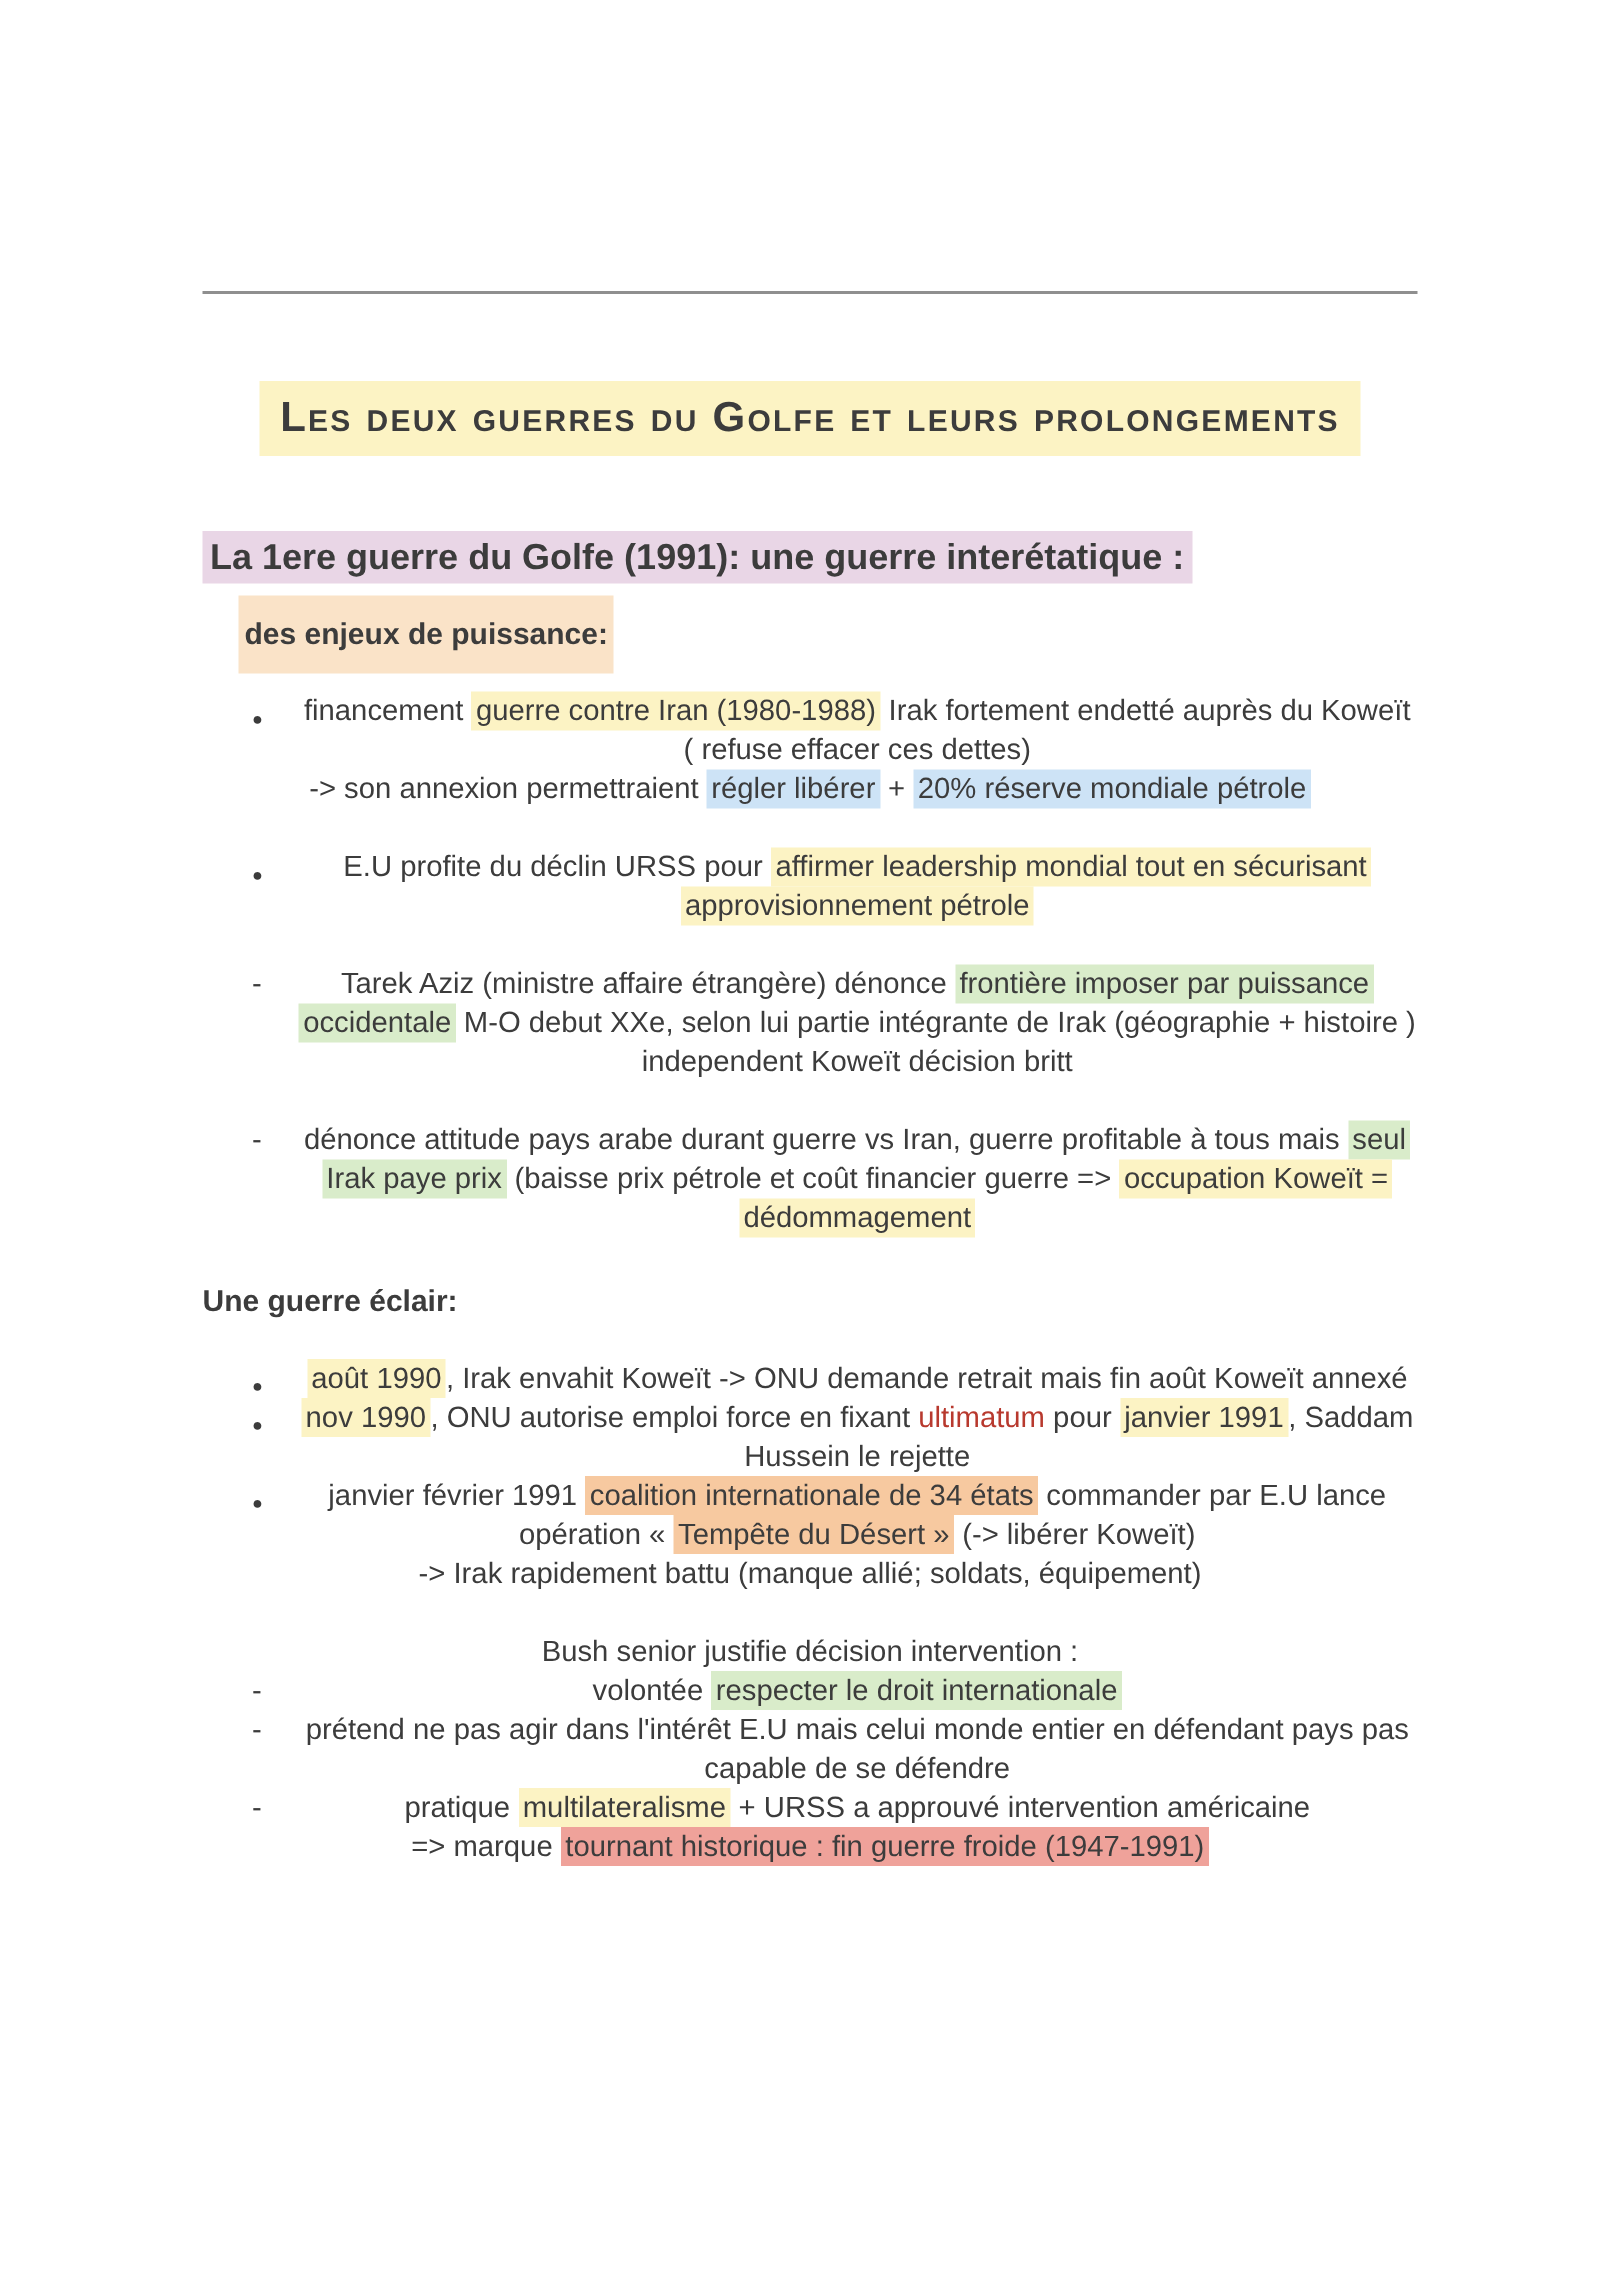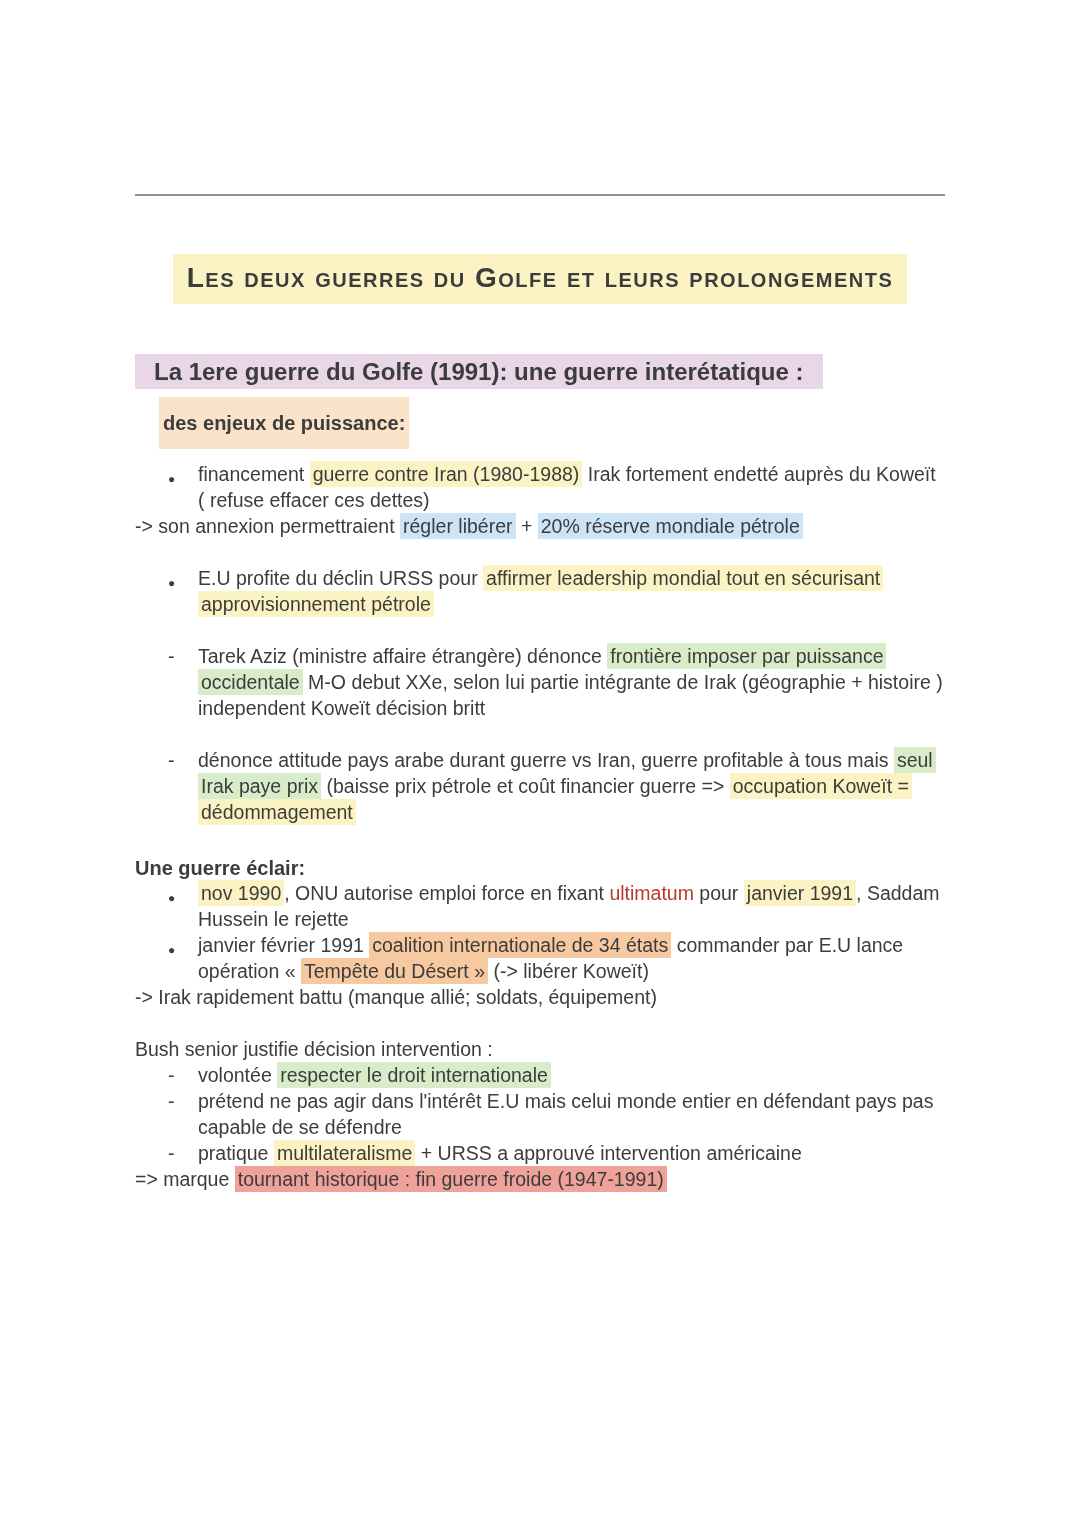--- a/index.html
+++ b/index.html
@@ -24,27 +24,27 @@
     display:inline-block;
     font-size:28px; font-weight:600;
     font-variant:small-caps; letter-spacing:1.5px;
     text-decoration-thickness:2px;
     text-underline-offset:7px;
     padding:8px 14px 10px;
     background:var(--hl-yellow,#fcf3c4);
   }
 
   .h1 { margin-top:54px; font-size:24px; font-weight:700; }
-  .h1 .hl { padding:4px 19px; }
+  .h1 .hl { padding:4px 5px; }
 
   .sub { margin-top:26px; font-size:20px; font-weight:700; }
   .sub .hl { padding:15px 4px;margin-left:24px; }
   .sub.nohl { background:none; }
 
-  .block { margin-top:26px; font-size:19.5px; line-height:26px; }
+  .block { margin-top:26px; font-size:19.5px; line-height:26px;text-align:center; }
   .tight { margin-top:0; }
 
   .bullet, .dash { position:relative; padding-left:63px; }
   .bullet::before {
     content:"●"; position:absolute; left:33px; top:5px; font-size:12px;
   }
   .dash::before {
     content:"-"; position:absolute; left:33px; top:0;
   }
   .arrow, .para { padding-left:0; }
@@ -102,20 +102,23 @@
 
 
     <div class="block dash">
       <span>dénonce attitude pays arabe durant guerre vs Iran, guerre profitable à tous mais </span><span class="hl hl-green">seul Irak paye prix</span><span> (baisse prix pétrole et coût financier guerre =&gt; </span><span class="hl hl-yellow">occupation Koweït = dédommagement</span>
     </div>
 
     <div class="sub nohl" style="margin-top:32px">
       <span>Une guerre éclair:</span>
     </div>
 
+    <div class="block bullet">
+      <span class="hl hl-yellow">août 1990</span><span>, Irak envahit Koweït -&gt; ONU demande retrait mais fin août Koweït annexé</span>
+    </div>
 
     <div class="block bullet tight">
       <span class="hl hl-yellow">nov 1990</span><span>, ONU autorise emploi force en fixant </span><span class="txt-red">ultimatum</span><span> pour </span><span class="hl hl-yellow">janvier 1991</span><span>, Saddam Hussein le rejette</span>
     </div>
 
     <div class="block bullet tight">
       <span>janvier février 1991 </span><span class="hl hl-orange">coalition internationale de 34 états</span><span> commander par E.U lance opération « </span><span class="hl hl-orange">Tempête du Désert »</span><span> (-&gt; libérer Koweït)</span>
     </div>
 
     <div class="block arrow tight">

